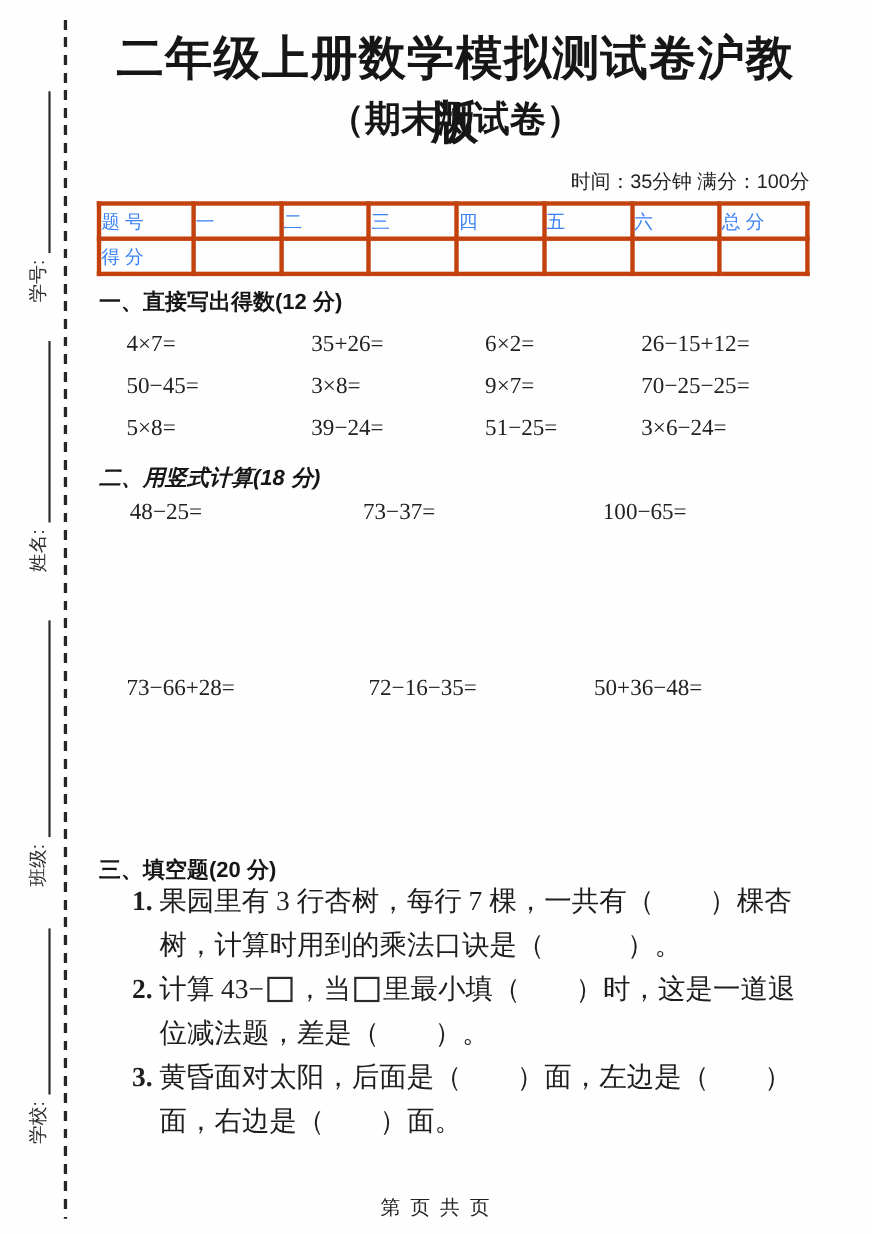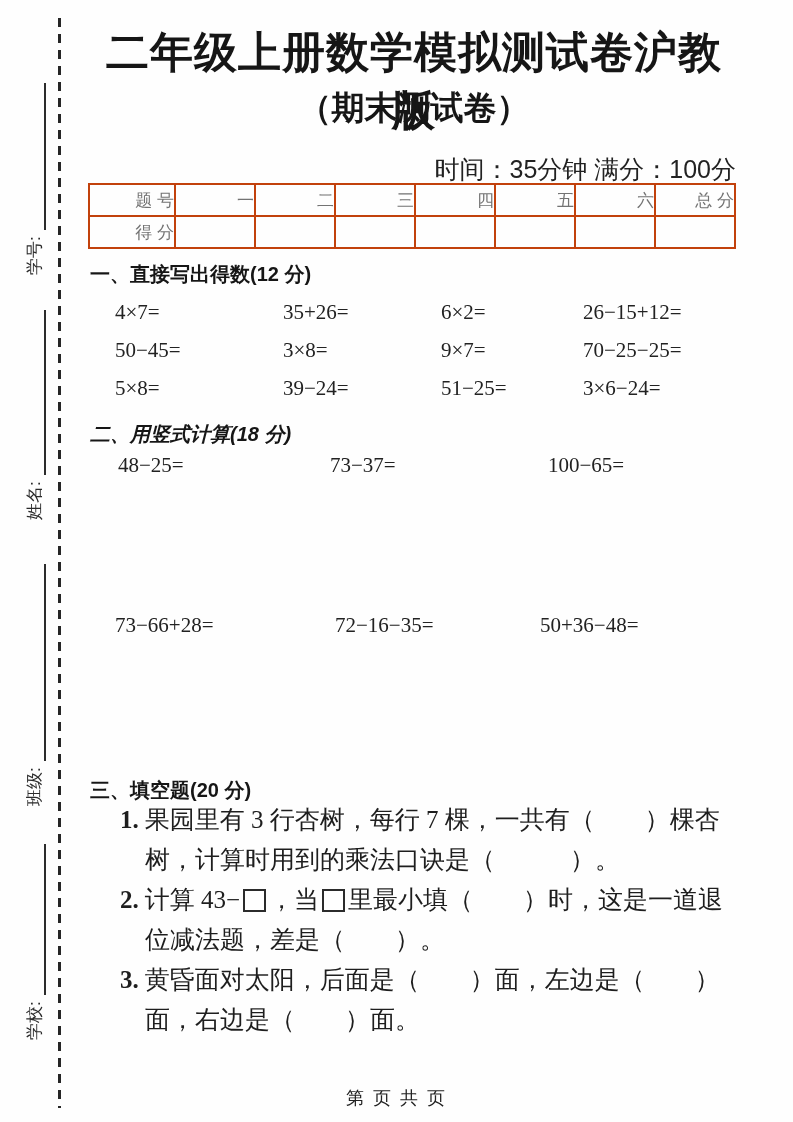--- a/index.html
+++ b/index.html
@@ -36,29 +36,29 @@
     position:absolute; top:24px; left:0; width:100%;
     text-align:center; font-size:43px; font-weight:bold; letter-spacing:1px;
     color:#161616;
   }
   .subtitle {
     position:absolute; top:86px; left:0; width:100%;
     text-align:center; font-size:33px; font-weight:bold; color:#161616;
   }
   .meta {
     position:absolute; top:153px; right:4px;
-    font-size:25px; color:#222;text-align:right;
+    font-size:18px; color:#222;text-align:right;
   }
   .score-table {
     position:absolute; top:183px; left:0; width:648px;
     border-collapse:collapse; table-layout:fixed;
   }
   .score-table td {
-    border:2px solid #c2410c; height:32px;
-    text-align:right; font-size:17px; color:#737373;
+    border:4px solid #c2410c; height:32px;
+    text-align:left; font-size:17px; color:#3b82f6;
   }
   .score-table td.first { width:86px; }
 
   .sec-head { position:absolute; left:2px; font-size:20px; font-weight:bold; color:#161616; }
   .h1 { top:261px; } .h2 { top:421px;font-style:italic; } .h3 { top:777px; }
 
   .math { font-family:"Liberation Serif","DejaVu Serif",serif; font-size:21px; color:#222; white-space:nowrap; }
   .grid4 {
     position:absolute; left:27px; right:0;
     display:grid; grid-template-columns:168px 158px 142px 1fr; row-gap:13px;

